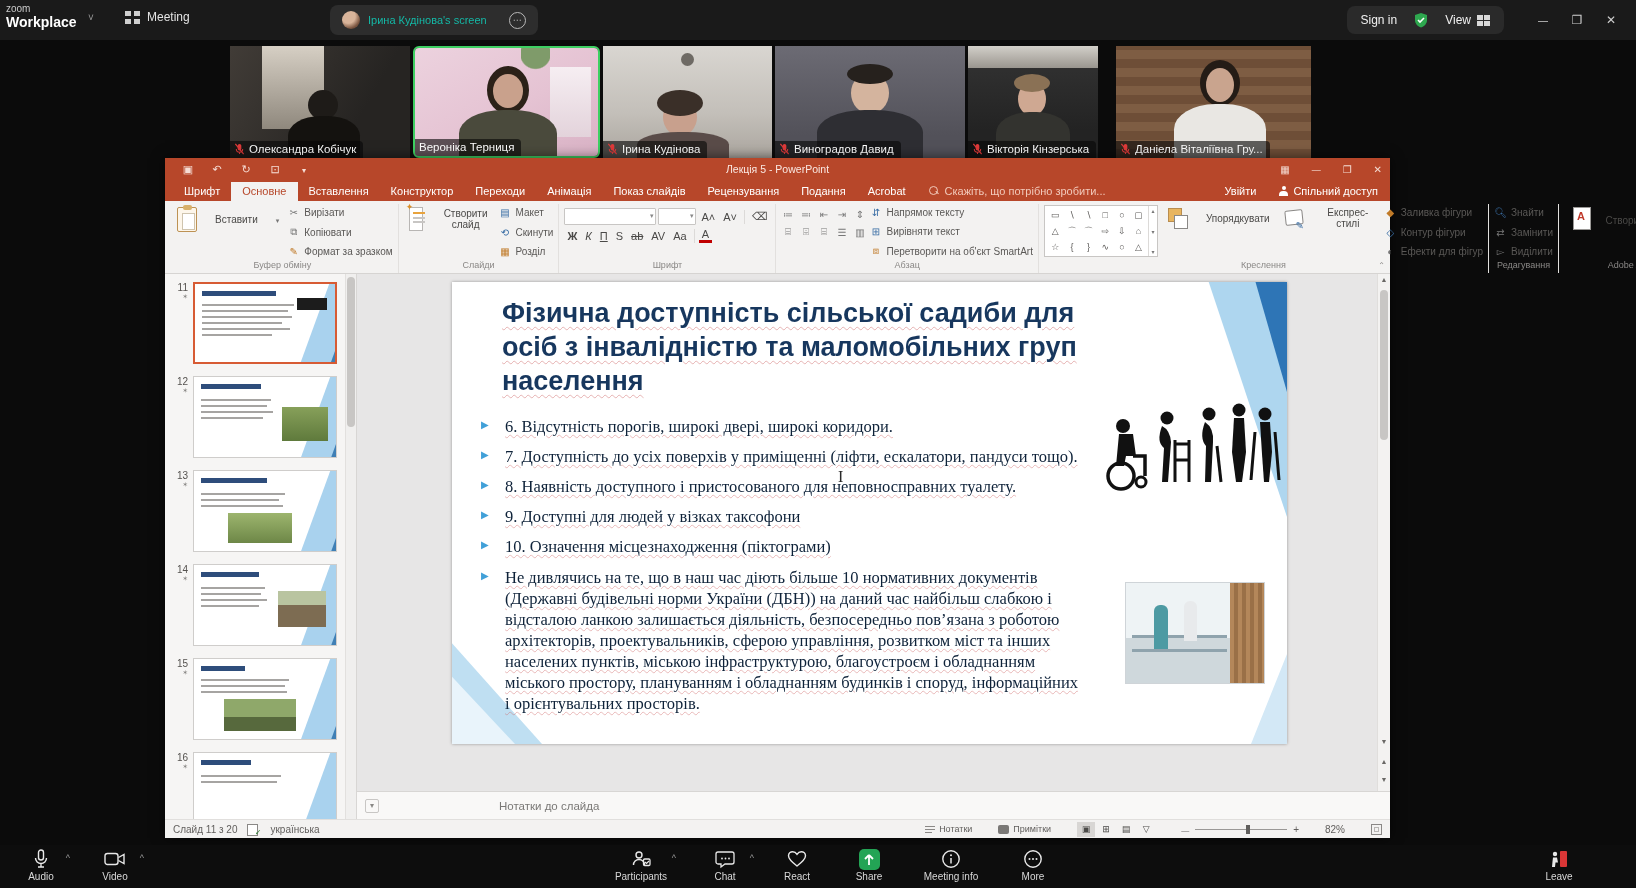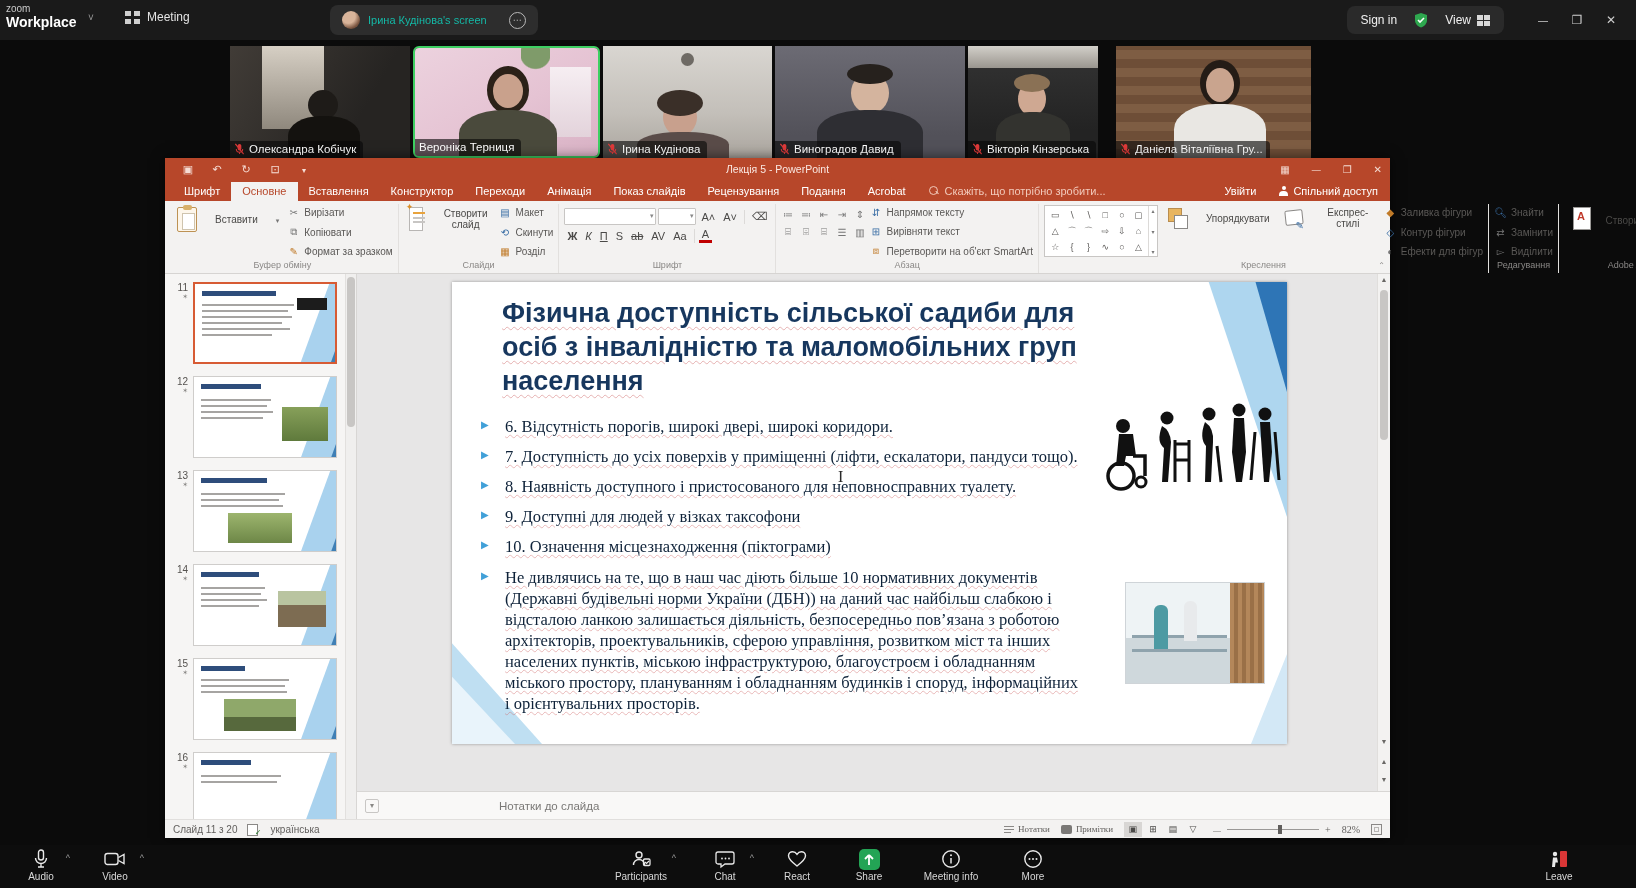--- a/index.html
+++ b/index.html
@@ -184,21 +184,21 @@
   .vscroll .nav2 { position:absolute; bottom:8px; left:0; right:0; }
 
   .notes-bar { height:28px; background:#f9f8f7; border-top:1px solid #d8d6d4; display:flex; align-items:center; font-size:11.5px; color:#7a7876; padding-left:142px; position:relative; }
   .notes-grip { position:absolute; left:8px; top:7px; width:14px; height:14px; border:1px solid #c8c6c4; border-radius:2px; color:#8a8886; font-size:8px; text-align:center; line-height:12px; }
   .notes-grip::before { content:"▾"; }
 
   .statusbar { height:19px; background:#f3f2f1; border-top:1px solid #e1dfdd; display:flex; align-items:center; font-size:10px; color:#605e5c; padding:0 8px; gap:10px; }
   .spell { width:13px; height:12px; position:relative; }
   .spell::before { content:""; position:absolute; left:0; top:1px; width:9px; height:10px; background:#fff; border:1px solid #8a8886; }
   .spell::after { content:"✓"; position:absolute; right:-1px; bottom:-2px; font-size:8px; color:#2e7d32; }
-  .st-right { margin-left:auto; display:flex; align-items:center; gap:11px;font-family:Liberation Serif, serif; }
+  .st-right { margin-left:auto; display:flex; align-items:center; gap:26px; }
   .st-ico { font-size:9px; color:#605e5c; display:flex; align-items:center; gap:4px; }
   .nico { width:10px; height:10px; display:inline-block; background:
       linear-gradient(#8a8886,#8a8886) 0 2px/10px 1px no-repeat,
       linear-gradient(#8a8886,#8a8886) 0 5px/10px 1px no-repeat,
       linear-gradient(#8a8886,#8a8886) 0 8px/7px 1px no-repeat; }
   .cico { width:11px; height:9px; background:#7a7876; border-radius:2px; position:relative; display:inline-block; }
   .cico::after { content:""; position:absolute; left:2px; bottom:-3px; border:3px solid transparent; border-top-color:#7a7876; }
   .viewbtns { display:flex; gap:2px; }
   .vb { width:18px; height:15px; text-align:center; line-height:15px; font-size:9px; color:#4a4947; }
   .vb::before { content:attr(data-g); }

